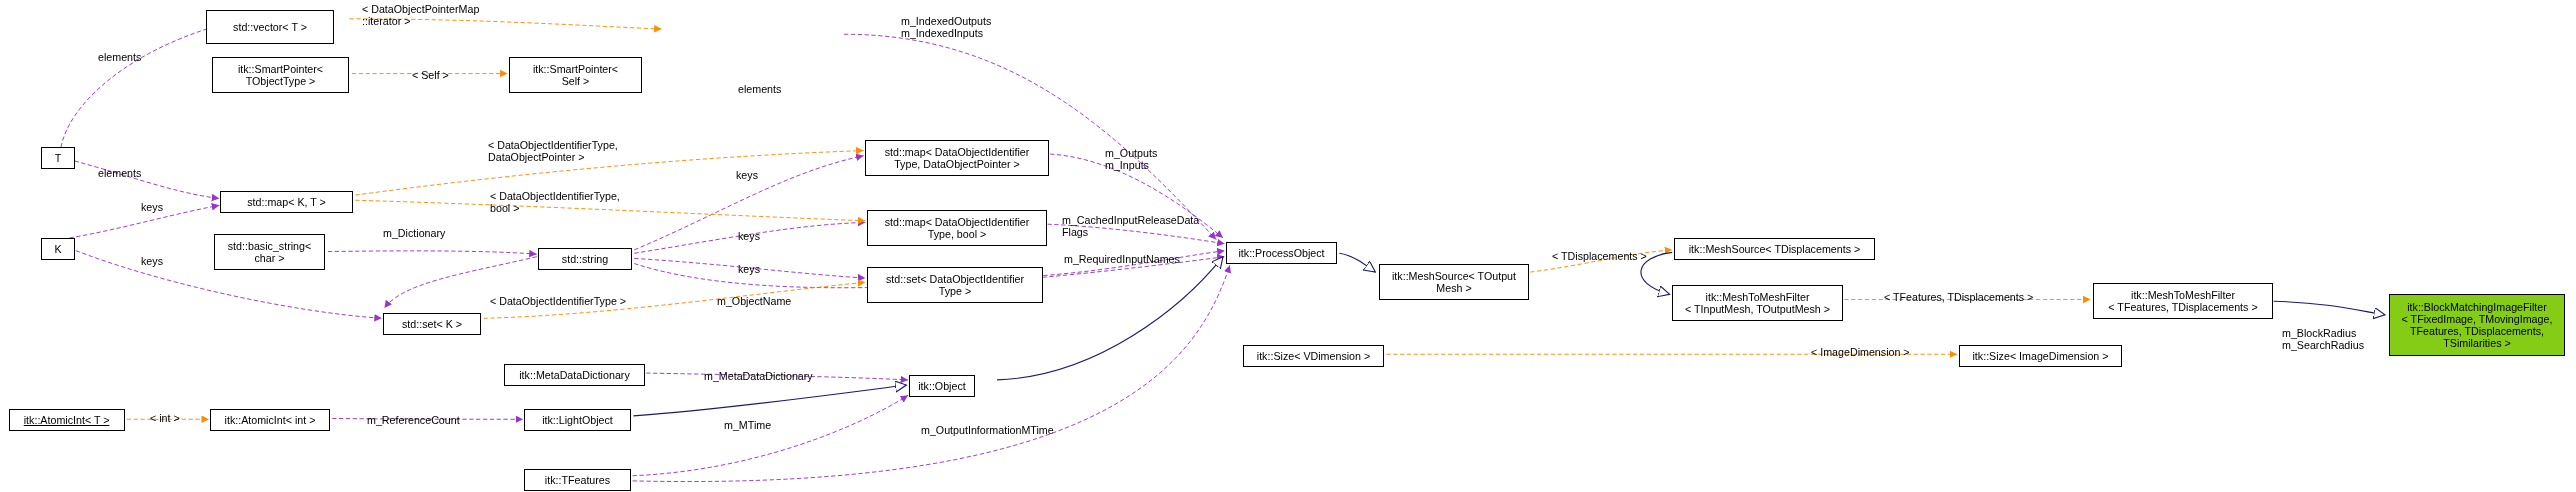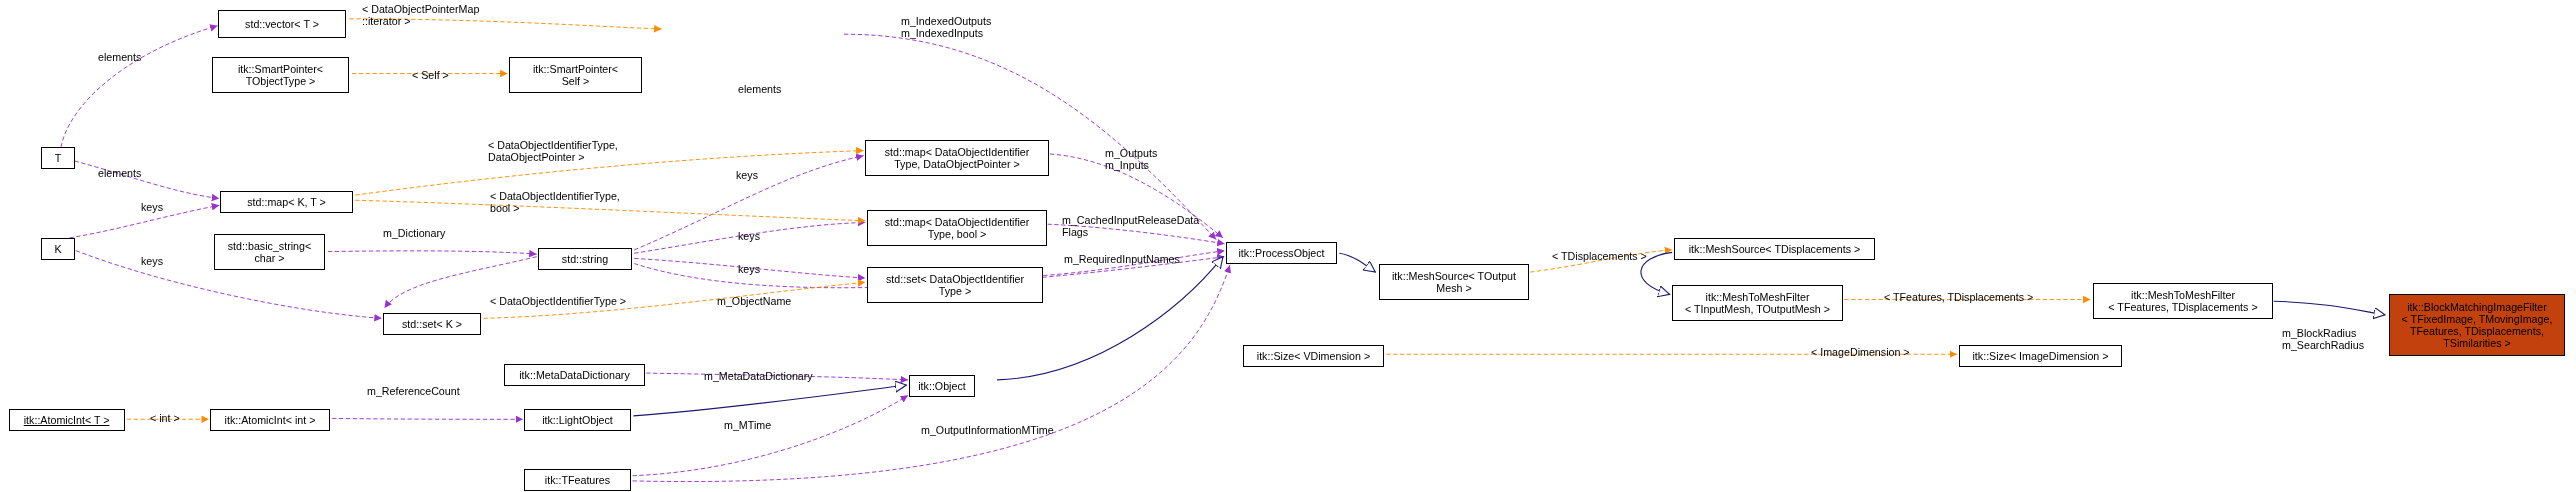--- a/index.html
+++ b/index.html
@@ -2,21 +2,21 @@
 <html style="font-size:13.7px"><head>
 <meta charset="utf-8">
 <style>
   html,body{margin:0;padding:0;background:#ffffff;}
   #canvas{position:relative;width:2576px;height:492px;background:#ffffff;
           font-family:"Liberation Sans",sans-serif;overflow:hidden;}
   .node{position:absolute;box-sizing:border-box;border:0.9px solid #000000;
         background:#ffffff;color:#000000;display:flex;align-items:center;
         justify-content:center;text-align:center;line-height:1.12;
         font-size:10.7px;white-space:pre;padding:0.9px 2.6px;}
-  .node.filled{background:#c2410c;}
+  .node.filled{background:#84cc16;}
   .edgelabel{position:absolute;font-size:10.7px;color:#000000;line-height:1.12;
              white-space:pre;text-align:left;background:transparent;}
   svg.wires{position:absolute;left:0;top:0;width:2576px;height:492px;overflow:visible;}
 </style>
 </head>
 <body>
 
 <div id="canvas">
   <svg class="wires" xmlns="http://www.w3.org/2000/svg" viewBox="0 0 3008 575" width="2576" height="492">
     <defs>
@@ -93,21 +93,21 @@
 
       <path d="M739,486 C850,478 980,460 1058,450" marker-end="url(#arrN)"></path>
 
       <path d="M1564,296 C1580,298 1595,310 1606,318" marker-end="url(#arrN)"></path>
 
       <path d="M1953,295 C1910,300 1900,330 1950,344" marker-end="url(#arrN)"></path>
 
       <path d="M2656,352 C2720,354 2750,362 2786,368" marker-end="url(#arrN)"></path>
     </g>
   </svg>
-<div class="node" style="left: 218px; top: 10.3px; width: 128px; height: 28px;">std::vector&lt; T &gt;</div>
+<div class="node" style="left: 206px; top: 10.3px; width: 128px; height: 34px;">std::vector&lt; T &gt;</div>
     <div class="node" style="left: 212px; top: 57px; width: 137px; height: 36px;">itk::SmartPointer&lt;
 TObjectType &gt;</div>
     <div class="node" style="left: 509px; top: 57px; width: 133px; height: 36px;">itk::SmartPointer&lt;
 Self &gt;</div>
     <div class="node" style="left: 41px; top: 147px; width: 34px; height: 22px;">T</div>
     <div class="node" style="left: 865px; top: 140px; width: 184px; height: 36px;">std::map&lt; DataObjectIdentifier
 Type, DataObjectPointer &gt;</div>
     <div class="node" style="left: 220px; top: 191px; width: 133px; height: 22px;">std::map&lt; K, T &gt;</div>
     <div class="node" style="left: 867px; top: 210px; width: 180px; height: 36px;">std::map&lt; DataObjectIdentifier
 Type, bool &gt;</div>
@@ -163,17 +163,17 @@
     <div class="edgelabel" style="left: 738px; top: 263px; color: rgb(0, 0, 0);">keys</div>
     <div class="edgelabel" style="left: 1064px; top: 253px; color: rgb(0, 0, 0);">m_RequiredInputNames</div>
     <div class="edgelabel" style="left: 1884px; top: 291px; color: rgb(0, 0, 0);">&lt; TFeatures, TDisplacements &gt;</div>
     <div class="edgelabel" style="left: 490px; top: 295px; color: rgb(0, 0, 0);">&lt; DataObjectIdentifierType &gt;</div>
     <div class="edgelabel" style="left: 717px; top: 295px; color: rgb(0, 0, 0);">m_ObjectName</div>
     <div class="edgelabel" style="left: 2282px; top: 327px; color: rgb(0, 0, 0);">m_BlockRadius
 m_SearchRadius</div>
     <div class="edgelabel" style="left: 1811px; top: 346px; color: rgb(0, 0, 0);">&lt; ImageDimension &gt;</div>
     <div class="edgelabel" style="left: 704px; top: 370px; color: rgb(0, 0, 0);">m_MetaDataDictionary</div>
     <div class="edgelabel" style="left: 150px; top: 412px; color: rgb(0, 0, 0);">&lt; int &gt;</div>
-    <div class="edgelabel" style="left: 367px; top: 385px; color: rgb(0, 0, 0);">m_ReferenceCount</div>
+    <div class="edgelabel" style="left: 367px; top: 414px; color: rgb(0, 0, 0);">m_ReferenceCount</div>
     <div class="edgelabel" style="left: 724px; top: 419px; color: rgb(0, 0, 0);">m_MTime</div>
     <div class="edgelabel" style="left: 921px; top: 424px; color: rgb(0, 0, 0);">m_OutputInformationMTime</div>
   </div>
 
 
 </body></html>

